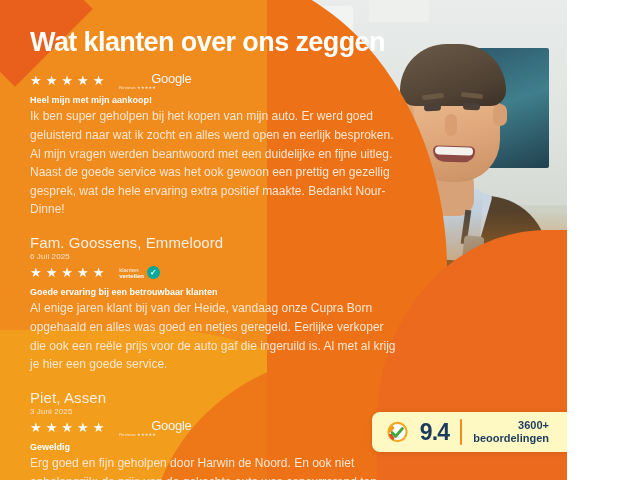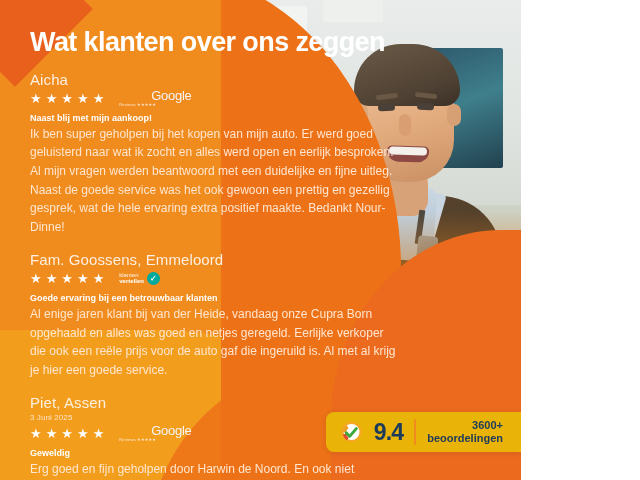--- a/index.html
+++ b/index.html
@@ -10,20 +10,21 @@
   body {
     font-family: "Liberation Sans", sans-serif;
     -webkit-font-smoothing: antialiased;
   }
   #stage {
     position: relative;
     width: 521px;
     height: 480px;
     overflow: hidden;
     background: #ED7117;
+    padding-left: 46px;
   }
 
   
   .bg-base {
     position: absolute;
     inset: 0;
     background: #E8601C;
   }
   .bg-blob-main {
     position: absolute;
@@ -356,21 +357,21 @@
     color: #FFE6D0;
     max-width: 368px;
   }
 
   
   .rating-pill {
     position: absolute;
     right: 0px;
     bottom: 28px;
     height: 40px;
-    background: #eab308;
+    background: #fef9c3;
     border-radius: 8px 0 0 8px;
     display: flex;
     align-items: center;
     padding: 0 18px 0 14px;
     gap: 11px;
     z-index: 10;
     box-shadow: 0 1px 6px rgba(0,0,0,.10);
   }
   .kv-logo-shield {
     width: 23px; height: 23px;
@@ -455,40 +456,40 @@
       <div class="photo-diag2"></div>
       <div class="photo-wedge"></div>
     </div>
   </div>
 
   <div class="content">
 
     <h1 class="headline">Wat klanten over ons zeggen</h1>
 
     <div class="review">
-      <div class="rv-name">Aicha</div>
       <div class="rv-meta">
         <div class="stars">
           <span class="star">★</span>
           <span class="star">★</span>
           <span class="star">★</span>
           <span class="star">★</span>
           <span class="star">★</span>
         </div>
         <div class="google-badge">
           <div class="google-word"><span class="g-b">Google</span></div>
           <div class="google-sub">Reviews ★★★★★</div>
         </div>
       </div>
-      <div class="rv-title">Naast blij met mijn aankoop!</div>
+      <div class="rv-title">Heel mijn met mijn aankoop!</div>
       <div class="rv-body">Ik ben super geholpen bij het kopen van mijn auto. Er werd goed geluisterd naar wat ik zocht en alles werd open en eerlijk besproken. Al mijn vragen werden beantwoord met een duidelijke en fijne uitleg. Naast de goede service was het ook gewoon een prettig en gezellig gesprek, wat de hele ervaring extra positief maakte. Bedankt Nour-Dinne!</div>
     </div>
 
     <div class="review">
       <div class="rv-name">Fam. Goossens, Emmeloord</div>
+      <div class="rv-date">6 Juli 2025</div>
       <div class="rv-meta">
         <div class="stars">
           <span class="star">★</span>
           <span class="star">★</span>
           <span class="star">★</span>
           <span class="star">★</span>
           <span class="star">★</span>
         </div>
         <div class="kv-badge">
           <div class="kv-text">

